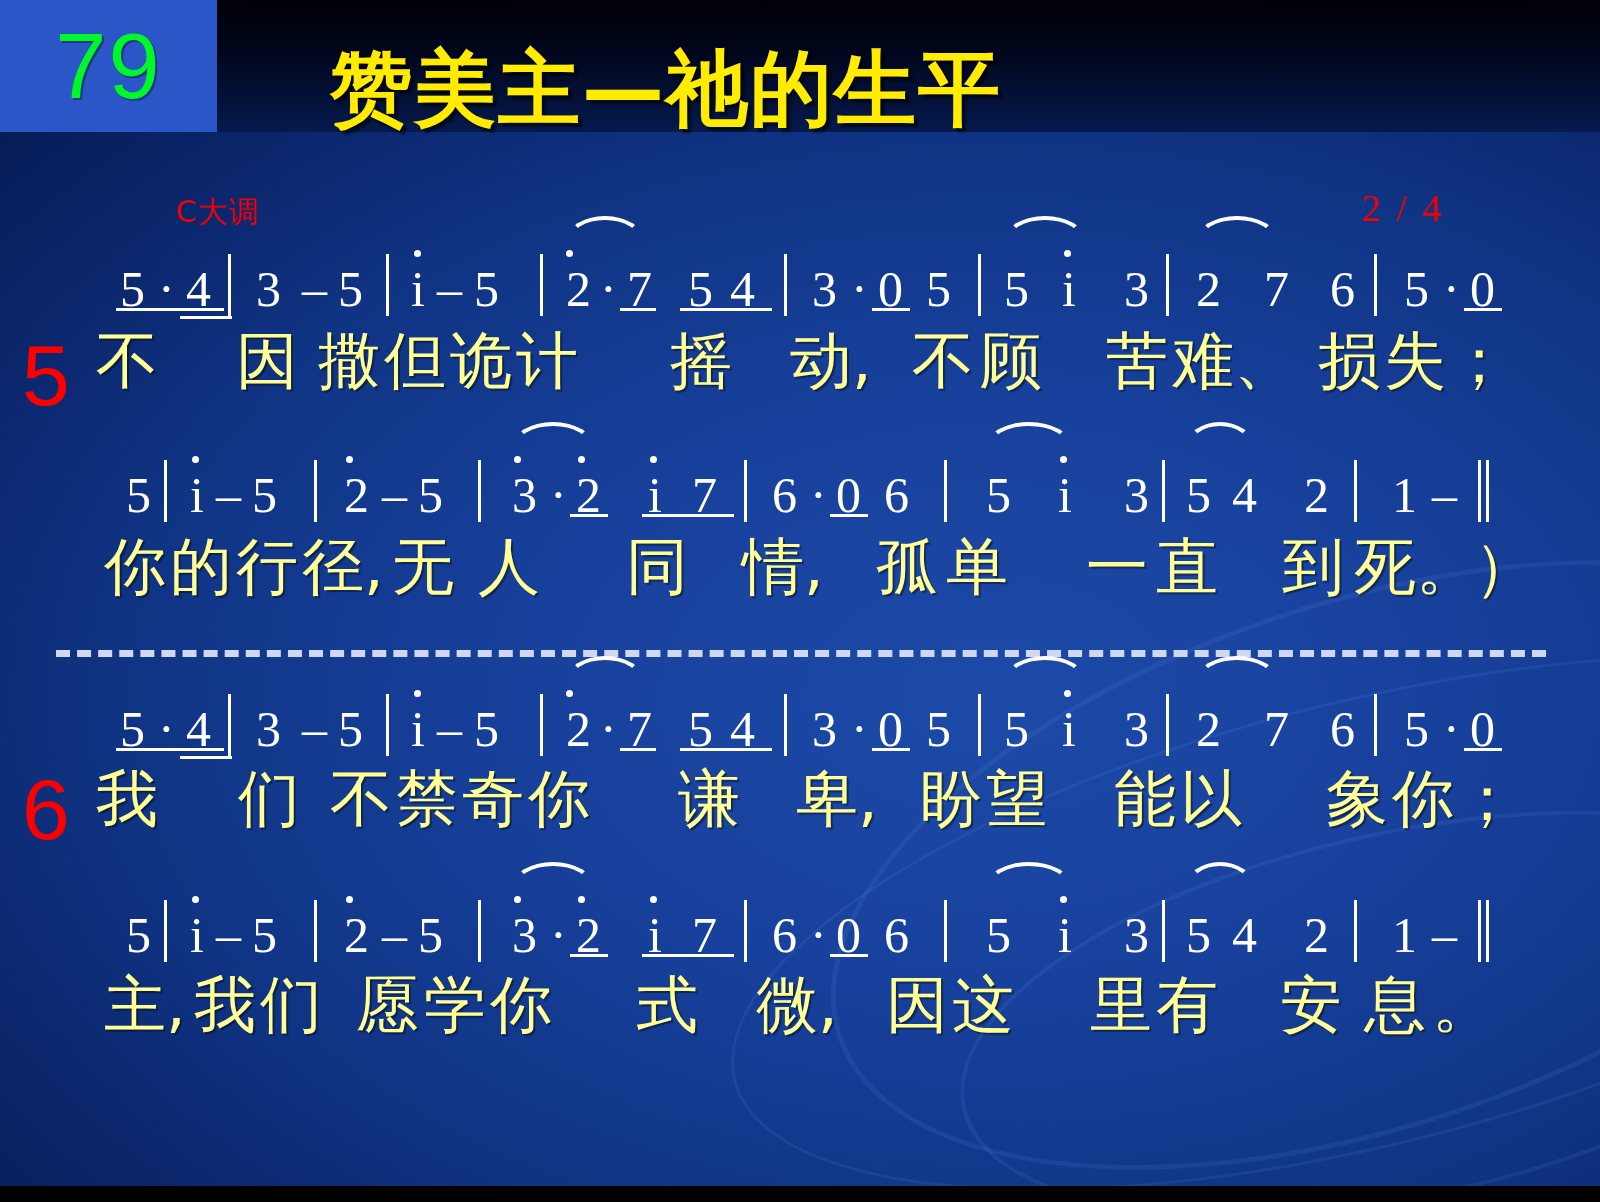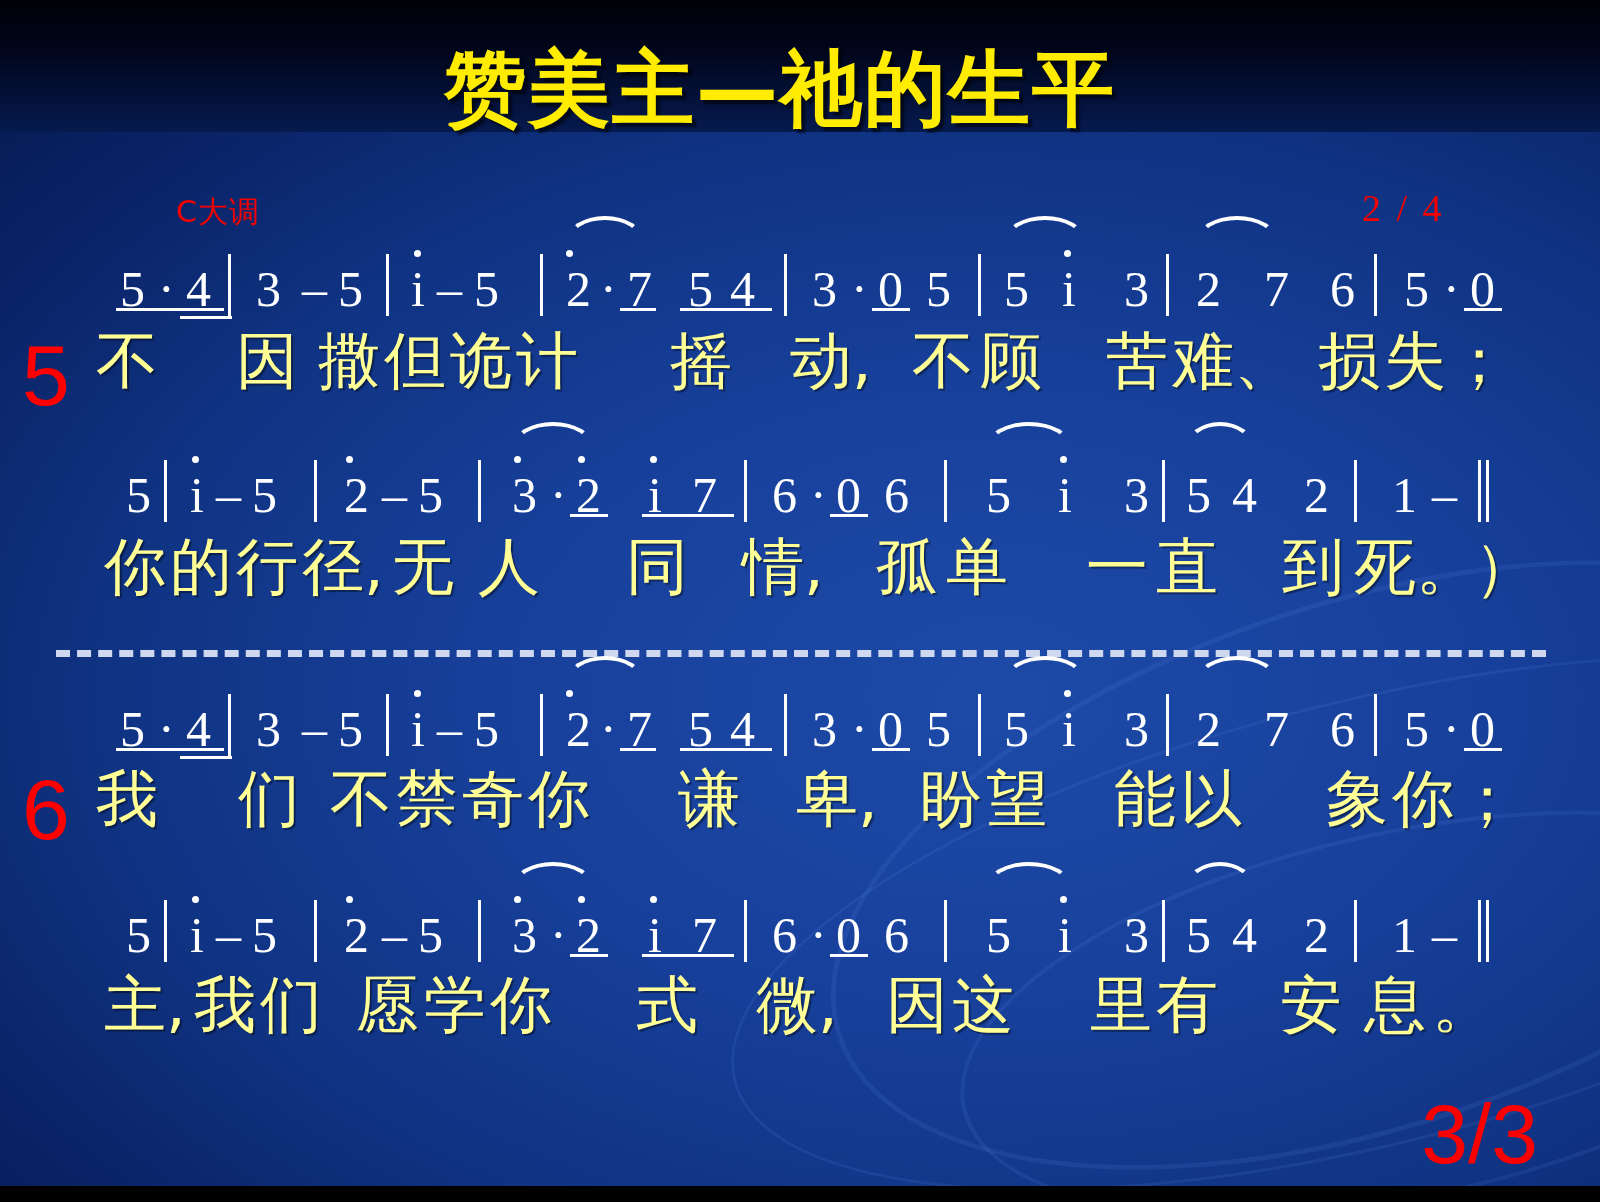--- a/index.html
+++ b/index.html
@@ -50,21 +50,21 @@
     font-size: 92px;
     font-weight: 400;
     line-height: 1;
     letter-spacing: 2px;
     text-shadow: 2px 2px 0 rgba(0,0,0,0.35);
   }
 
   
   .title {
     position: absolute; left: 330px; top: 48px; width: 900px;
-    text-align: center;
+    text-align: left;
     color: #ffec00;
     font-family: "DejaVu Sans", sans-serif;
     font-weight: bold;
     font-size: 82px;
     line-height: 1;
     letter-spacing: 2px;
     text-shadow: 4px 4px 2px rgba(0,0,0,0.55);
     white-space: nowrap;
   }
 
@@ -182,20 +182,23 @@
 <body>
 
 <div id="slide">
 
   <div class="swoosh a"></div>
   <div class="swoosh b"></div>
   <div class="swoosh c"></div>
 
   <div class="topband"></div>
 
+  <div class="numberbox">
+    <span>79</span>
+  </div>
 
   <div class="title">赞美主—祂的生平</div>
 
   <div class="keysig">C大调</div>
   <div class="timesig">2 / 4</div>
 
   <div class="system sys1">
     <div class="notes" id="notes-1">
         <span class="nt" style="left: 120px;">5</span>
         <span class="nt" style="left: 158px;">·</span>
@@ -463,16 +466,15 @@
       <span class="ly" style="left: 756px;">微,</span>
       <span class="ly" style="left: 886px;">因</span>
       <span class="ly" style="left: 952px;">这</span>
       <span class="ly" style="left: 1090px;">里</span>
       <span class="ly" style="left: 1156px;">有</span>
       <span class="ly" style="left: 1280px;">安</span>
       <span class="ly" style="left: 1364px;">息</span>
       <span class="ly" style="left: 1432px;">。</span>
     </div>
 
-  <div class="pagenum">3/3</div>
 
   <div class="bottomband"></div>
 </div>
 
 </body></html>

